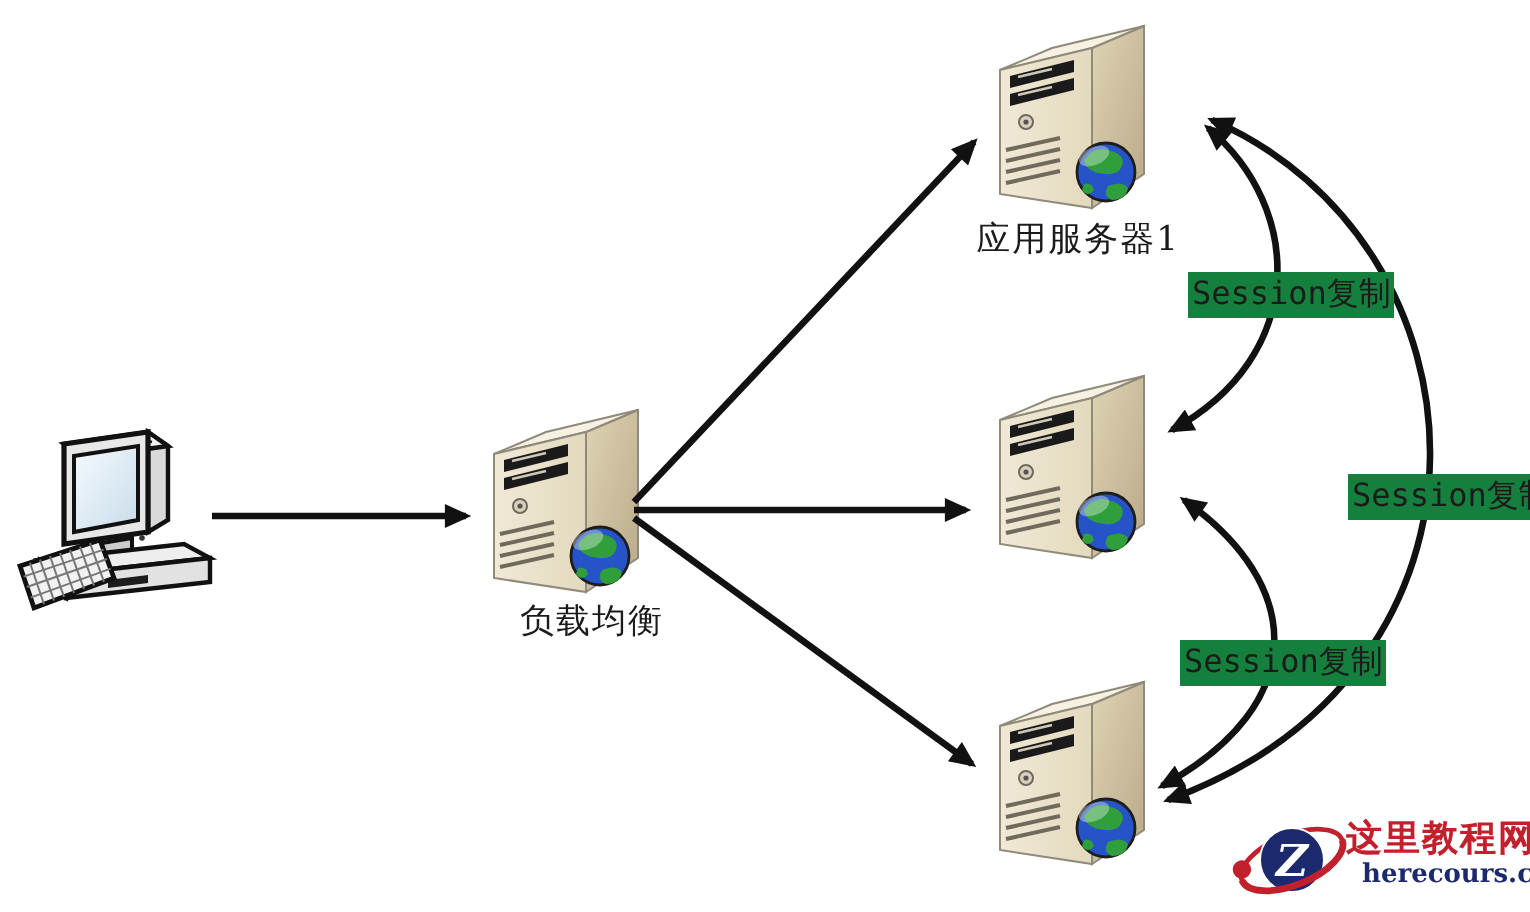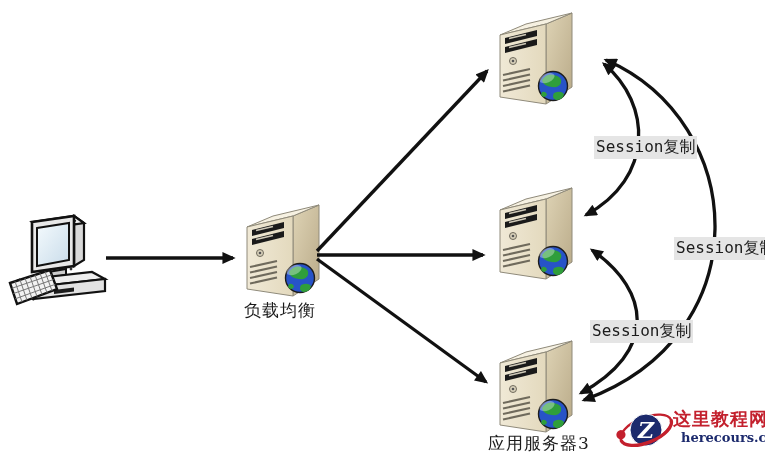--- a/index.html
+++ b/index.html
@@ -12,21 +12,21 @@
   
   .node-label{
     position:absolute;transform:translateX(-50%);
     font:17px "DejaVu Serif","Liberation Serif",serif;
     color:var(--label-text,#1b1b1b);white-space:nowrap;letter-spacing:1px;
   }
   
   .session-label{
     position:absolute;
     font:16px "DejaVu Sans Mono","Liberation Mono",monospace;
-    color:var(--label-text,#1b1b1b);background:#e5e5e5;padding:1px 2px;white-space:nowrap;
+    color:var(--label-text,#1b1b1b);background:#15803d;padding:1px 2px;white-space:nowrap;
   }
 
   
   .wm-name{
     position:absolute;left:673px;top:407px;
     font:bold 18px "DejaVu Serif","Liberation Serif",serif;
     color:var(--watermark-red,#c3202d);letter-spacing:1px;white-space:nowrap;
   }
   .wm-domain{
     position:absolute;left:681px;top:430px;
@@ -150,22 +150,22 @@
       </g>
       <circle class="wm-circle" cx="646" cy="430" r="16"></circle>
       <g transform="rotate(-22 646 430)">
         <path class="wm-orbit" d="M619,430 A27,12.5 0 0 0 673,430" stroke-width="3.4"></path>
         <circle cx="621" cy="425" r="4.6" class="arrow-fill" fill="#c3202d" style="fill:var(--watermark-red,#c3202d)"></circle>
       </g>
       <text class="wm-z" x="646" y="438">Z</text>
     </g>
   </svg>
 
-  <div class="node-label" style="left:280px;top:299px">负载均衡</div>
-  <div class="node-label" style="left:539px;top:432px">应用服务器3</div>
+  <div class="node-label" style="left:296px;top:299px">负载均衡</div>
+  <div class="node-label" style="left:539px;top:108px">应用服务器1</div>
 
   <div class="session-label" style="left:594px;top:136px">Session复制</div>
   <div class="session-label" style="left:674px;top:237px">Session复制</div>
   <div class="session-label" style="left:590px;top:320px">Session复制</div>
 
   <div class="wm-name">这里教程网</div>
   <div class="wm-domain">herecours.com</div>
 </div>
 
 </body></html>

